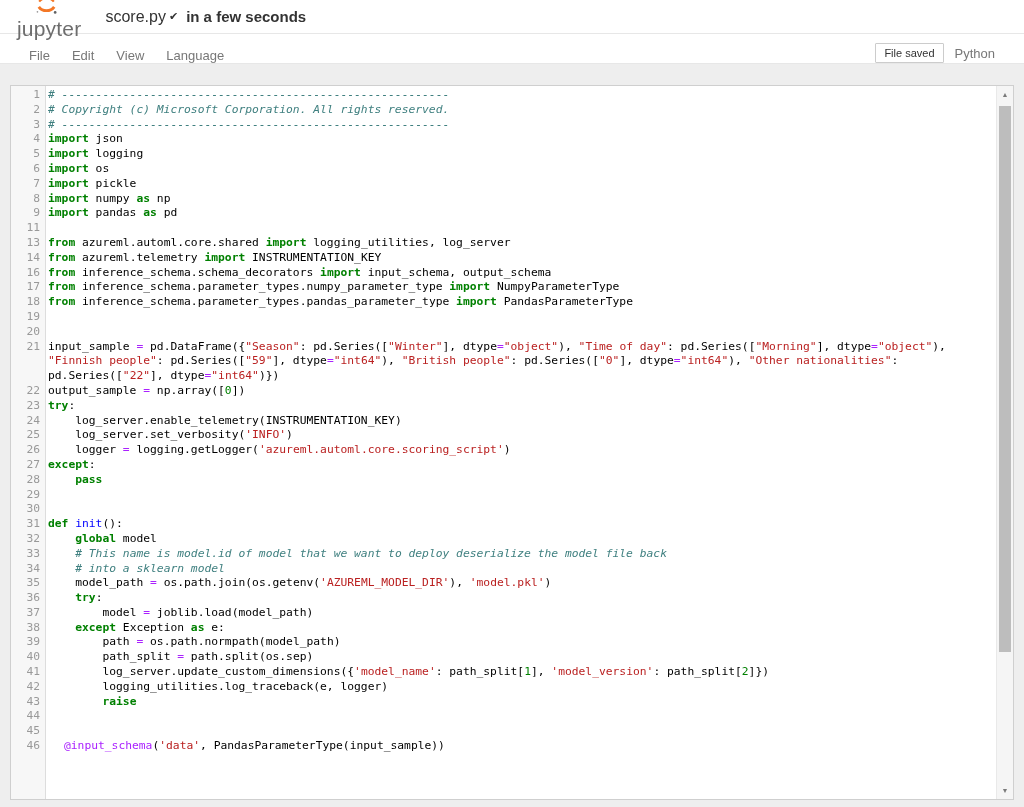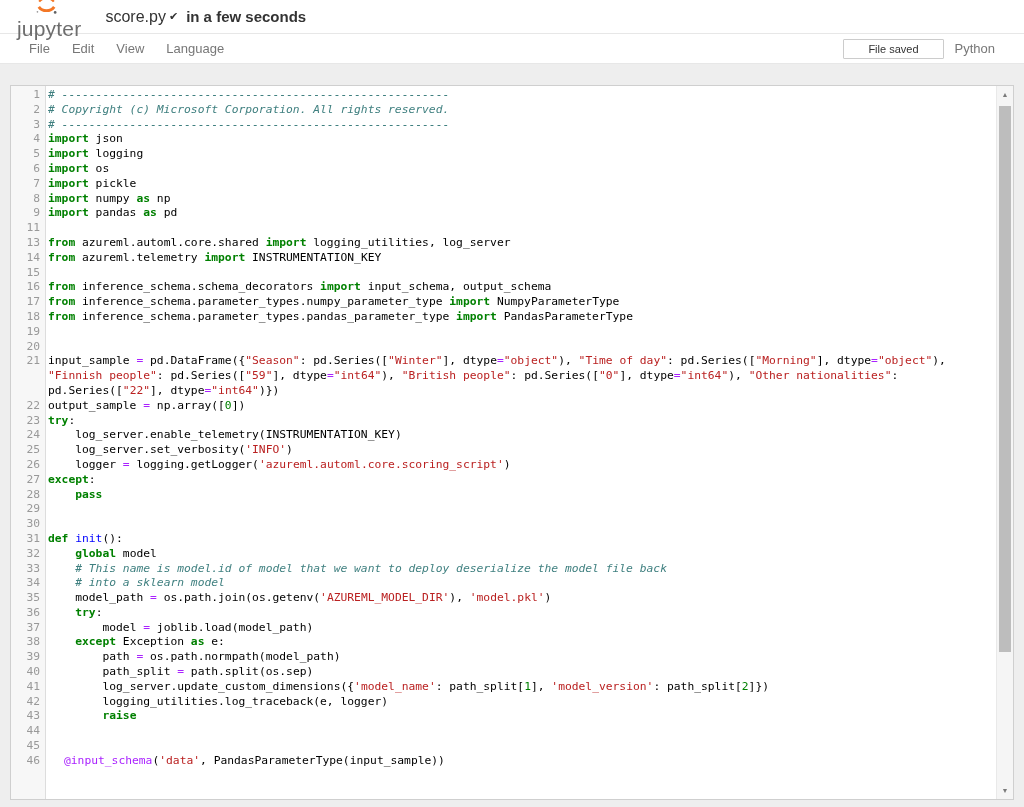--- a/index.html
+++ b/index.html
@@ -20,29 +20,29 @@
   .logo { display:flex; align-items:center; cursor:pointer;flex-direction:column; }
   .logo-text { font-size:21px; color:#6d6d6d; margin-left:5px; letter-spacing:0.2px; }
   .filename { font-size:16px; color:#333; margin-left:24px; }
   .checkmark { font-size:11px; color:#333; margin-left:3px; }
   .save-status { font-size:15px; font-weight:600; color:#333; margin-left:8px; }
 
   
   .menubar {
     height:31px; background:#fff;
     border-top:1px solid #e7e7e7; border-bottom:1px solid #e7e7e7;
-    display:flex; align-items:center;
+    display:flex; align-items:flex-end;
     padding:0 29px 0 18px;
   }
   .menu-item { font-size:13px; color:#777; padding:0 11px; cursor:pointer; }
   .menu-right { margin-left:auto; display:flex; align-items:center; }
   .notification {
     font-size:11px; color:#333; background:#fff;
     border:1px solid #ccc; border-radius:1px;
-    padding:3px 24px;
+    padding:3px 8px;
   }
   .mode-label { font-size:13px; color:#777; margin-left:11px; }
 
   
   .page { padding:21px 10px 7px 10px; }
   .editor {
     height:715px; background:#fff;
     border:1px solid #cfcfcf;
     display:flex; position:relative;
   }
@@ -164,24 +164,20 @@
         </div>
         <div class="line-row">
           <div class="ln">13</div>
           <div class="lc"><span class="t-k">from</span><span class="t-p"> azureml.automl.core.shared </span><span class="t-k">import</span><span class="t-p"> logging_utilities, log_server</span></div>
         </div>
         <div class="line-row">
           <div class="ln">14</div>
           <div class="lc"><span class="t-k">from</span><span class="t-p"> azureml.telemetry </span><span class="t-k">import</span><span class="t-p"> INSTRUMENTATION_KEY</span></div>
         </div>
         <div class="line-row">
-          <div class="ln">15</div>
-          <div class="lc">​</div>
-        </div>
-        <div class="line-row">
           <div class="ln">16</div>
           <div class="lc"><span class="t-k">from</span><span class="t-p"> inference_schema.schema_decorators </span><span class="t-k">import</span><span class="t-p"> input_schema, output_schema</span></div>
         </div>
         <div class="line-row">
           <div class="ln">17</div>
           <div class="lc"><span class="t-k">from</span><span class="t-p"> inference_schema.parameter_types.numpy_parameter_type </span><span class="t-k">import</span><span class="t-p"> NumpyParameterType</span></div>
         </div>
         <div class="line-row">
           <div class="ln">18</div>
           <div class="lc"><span class="t-k">from</span><span class="t-p"> inference_schema.parameter_types.pandas_parameter_type </span><span class="t-k">import</span><span class="t-p"> PandasParameterType</span></div>

